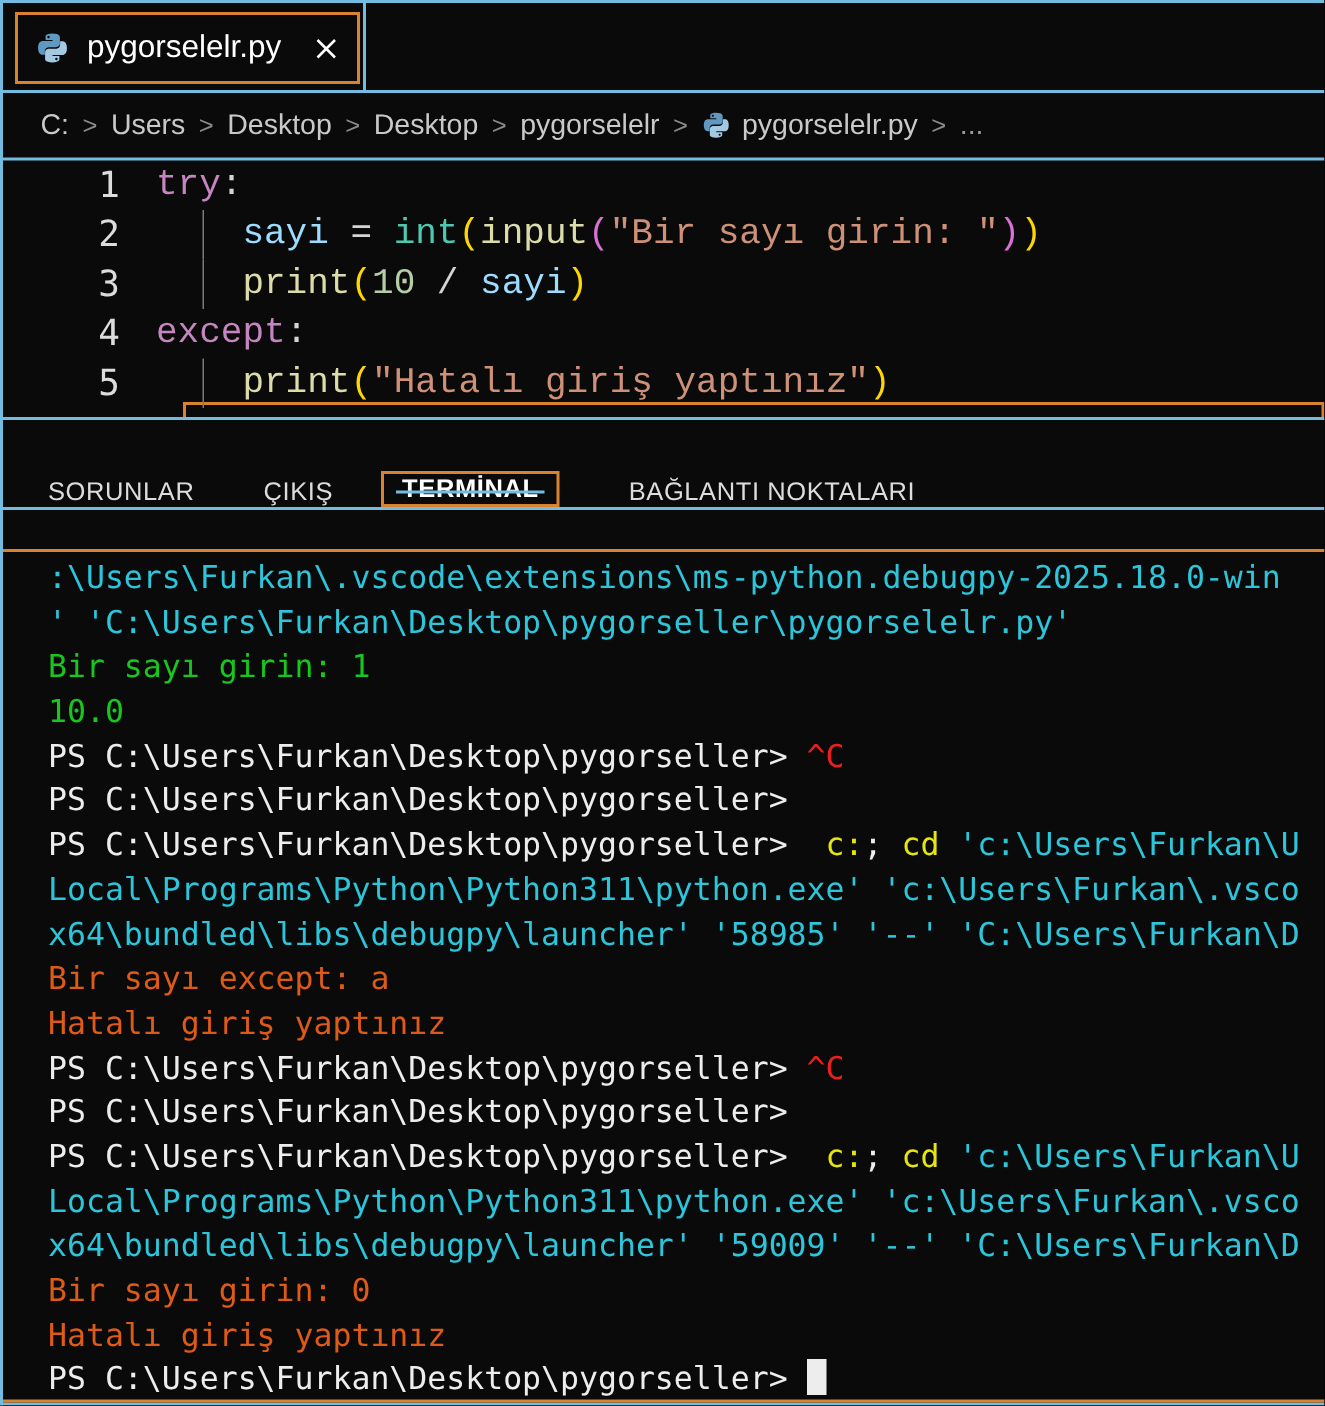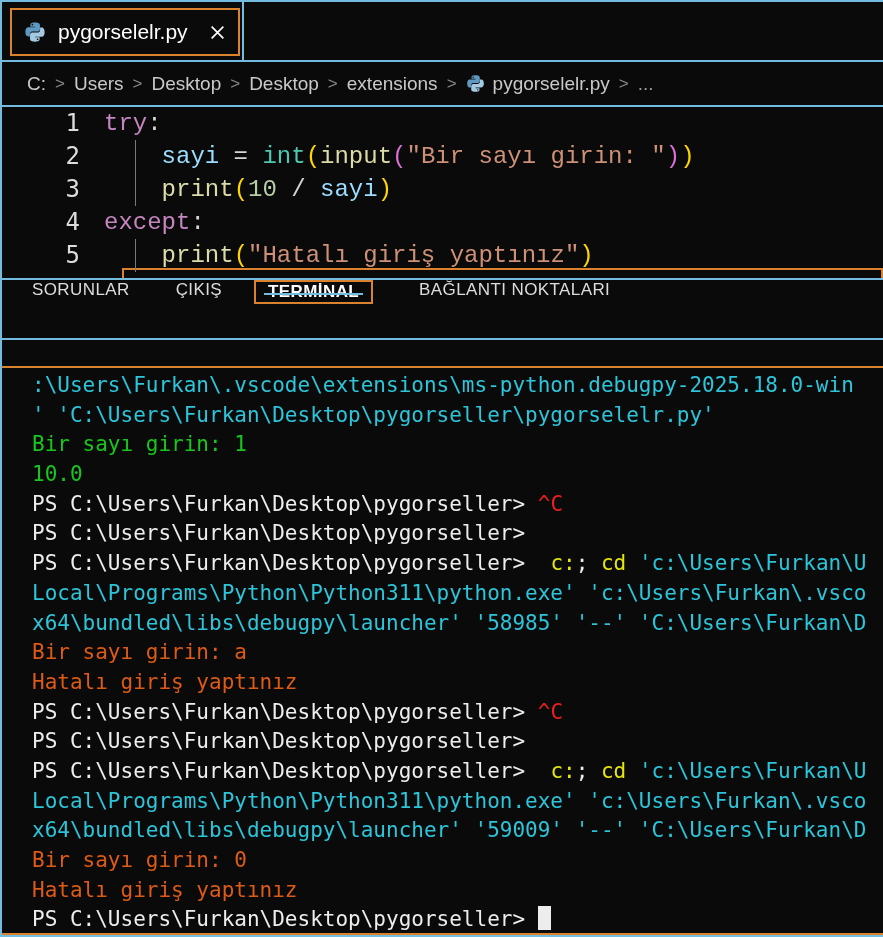--- a/index.html
+++ b/index.html
@@ -37,21 +37,21 @@
   .gutter.cur{ color:#d9822f; }
   .ecode{ position:relative; margin-left:24px; flex:1;font-family:Liberation Mono, monospace; }
   .guide{ position:absolute; left:31px; top:0; bottom:0; width:1px; background:#7a7a7a; }
   .cursorbox{ position:absolute; left:120px; right:0; top:161px; height:40px;
     border:2px solid #d9822f; }
   .tc-kw{color:#c586c0}.tc-fg{color:#d4d4d4}.tc-var{color:#9cdcfe}.tc-type{color:#4ec9b0}
   .tc-fn{color:#dcdcaa}.tc-str{color:#ce9178}.tc-num{color:#b5cea8}
   .tc-b1{color:#ffd700}.tc-b2{color:#da70d6}
 
   
-  .panelbar{ height:58px; display:flex; align-items:flex-start; padding-left:30px; }
+  .panelbar{ height:58px; display:flex; align-items:flex-end; padding-left:30px; }
   .ptab{ display:flex; align-items:center; margin-right:46px; color:#dcdcdc;
     font-size:17px; letter-spacing:0.4px; cursor:pointer; white-space:nowrap; }
   .ptab.active{ border:2px solid #d9822f; padding:0 12px; position:relative; color:#ffffff; margin-left:-14px;font-weight:bold; }
   .ptab.active .underline{ position:absolute; left:8px; right:8px; bottom:7px; height:2px; background:#74bbe0; }
 
   .gap{ height:26px; background:#0a0a0a; }
 
   
   .terminal{ height:569px; border-top:2px solid #d9822f; border-bottom:2px solid #d9822f;
     padding-left:30px; padding-top:3px; overflow:hidden;
@@ -97,21 +97,21 @@
       <span class="crumb-sep">&gt;</span>
       <span class="crumb">
         <span>Desktop</span>
       </span>
       <span class="crumb-sep">&gt;</span>
       <span class="crumb">
         <span>Desktop</span>
       </span>
       <span class="crumb-sep">&gt;</span>
       <span class="crumb">
-        <span>extensions</span>
+        <span>pygorselelr</span>
       </span>
       <span class="crumb-sep">&gt;</span>
       <span class="crumb">
         <span style="display: inline-flex;">
           <svg width="19" height="19" viewBox="0 0 32 32">
             <path fill="#5f98c0" d="M15.9 2c-7 0-6.6 3-6.6 3v3.2h6.7v1H6.7S2 8.7 2 15.8c0 7 4.1 6.8 4.1 6.8h2.5v-3.3s-.1-4.1 4-4.1h6.7s3.9.1 3.9-3.7V5.8S23.8 2 15.9 2zm-3.7 2.1a1.2 1.2 0 1 1 0 2.4 1.2 1.2 0 0 1 0-2.4z"></path>
             <path fill="#a3c9e3" d="M16.1 30c7 0 6.6-3 6.6-3v-3.2H16v-1h9.3s4.7.5 4.7-6.6c0-7-4.1-6.8-4.1-6.8h-2.5v3.3s.1 4.1-4 4.1h-6.7s-3.9-.1-3.9 3.7v6.2S8.2 30 16.1 30zm3.7-2.1a1.2 1.2 0 1 1 0-2.4 1.2 1.2 0 0 1 0 2.4z"></path>
           </svg>
         </span>
         <span>pygorselelr.py</span>
@@ -156,21 +156,21 @@
   <div class="terminal" id="terminal">
       <div class="tline"><span class="tt-cyan">:\Users\Furkan\.vscode\extensions\ms-python.debugpy-2025.18.0-win</span></div>
       <div class="tline"><span class="tt-cyan">' 'C:\Users\Furkan\Desktop\pygorseller\pygorselelr.py'</span></div>
       <div class="tline"><span class="tt-green">Bir sayı girin: 1</span></div>
       <div class="tline"><span class="tt-green">10.0</span></div>
       <div class="tline"><span class="tt-white">PS C:\Users\Furkan\Desktop\pygorseller&gt; </span><span class="tt-red">^C</span></div>
       <div class="tline"><span class="tt-white">PS C:\Users\Furkan\Desktop\pygorseller&gt;</span></div>
       <div class="tline"><span class="tt-white">PS C:\Users\Furkan\Desktop\pygorseller&gt;  </span><span class="tt-yellow">c:</span><span class="tt-white">; </span><span class="tt-yellow">cd </span><span class="tt-cyan">'c:\Users\Furkan\U</span></div>
       <div class="tline"><span class="tt-cyan">Local\Programs\Python\Python311\python.exe' 'c:\Users\Furkan\.vsco</span></div>
       <div class="tline"><span class="tt-cyan">x64\bundled\libs\debugpy\launcher' '58985' '--' 'C:\Users\Furkan\D</span></div>
-      <div class="tline"><span class="tt-orange">Bir sayı girin: a</span></div>
+      <div class="tline"><span class="tt-orange">Bir sayı except: a</span></div>
       <div class="tline"><span class="tt-orange">Hatalı giriş yaptınız</span></div>
       <div class="tline"><span class="tt-white">PS C:\Users\Furkan\Desktop\pygorseller&gt; </span><span class="tt-red">^C</span></div>
       <div class="tline"><span class="tt-white">PS C:\Users\Furkan\Desktop\pygorseller&gt;</span></div>
       <div class="tline"><span class="tt-white">PS C:\Users\Furkan\Desktop\pygorseller&gt;  </span><span class="tt-yellow">c:</span><span class="tt-white">; </span><span class="tt-yellow">cd </span><span class="tt-cyan">'c:\Users\Furkan\U</span></div>
       <div class="tline"><span class="tt-cyan">Local\Programs\Python\Python311\python.exe' 'c:\Users\Furkan\.vsco</span></div>
       <div class="tline"><span class="tt-cyan">x64\bundled\libs\debugpy\launcher' '59009' '--' 'C:\Users\Furkan\D</span></div>
       <div class="tline"><span class="tt-orange">Bir sayı girin: 0</span></div>
       <div class="tline"><span class="tt-orange">Hatalı giriş yaptınız</span></div>
       <div class="tline"><span class="tt-white">PS C:\Users\Furkan\Desktop\pygorseller&gt; </span><span class="block-cursor"></span></div>
     </div>

